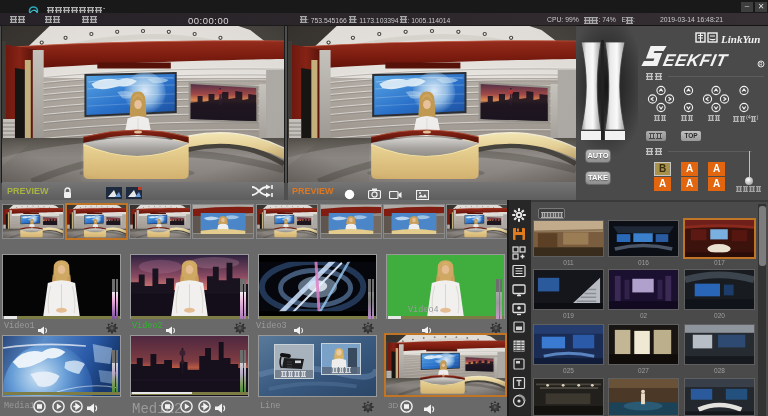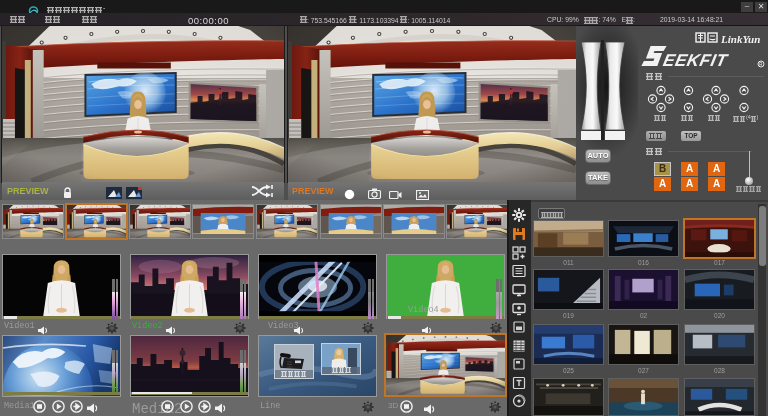--- a/index.html
+++ b/index.html
@@ -425,21 +425,21 @@
 <path d="M30,64 L85,8" stroke="#e8f2ff" stroke-width="2" opacity="0.9"></path>
 <path d="M58,0 L62,65" stroke="#e080c8" stroke-width="3" opacity="0.85"></path>
 <path d="M95,2 L60,63" stroke="#9ac8f0" stroke-width="2.5" opacity="0.8"></path>
 <rect width="120" height="7" fill="#000"></rect>
         <rect y="58" width="120" height="7" fill="#000"></rect>
       </svg>
     </div>
     <div style="position:absolute;left:259px;top:316px;width:117px;height:3px;background:#7c7c44;"></div>
     <div style="position:absolute;left:368px;top:279px;width:2.5px;height:40px;background:linear-gradient(to bottom,#6e6e6e 0 32%,#8a8a8a 32%,#7a7a7a 55%,#b888c8 100%);"></div>
     <div style="position:absolute;left:371.5px;top:279px;width:2.5px;height:40px;background:linear-gradient(to bottom,#6e6e6e 0 32%,#8a8a8a 32%,#7a7a7a 55%,#b888c8 100%);"></div>
-    <div class="t mono" style="left:268px;top:321px;font-size:8.5px;color:#9a9a9a;">Video3</div>
+    <div class="t mono" style="left:256px;top:321px;font-size:8.5px;color:#9a9a9a;">Video3</div>
     <span class="t" style="left:294px;top:321px;"><svg width="10" height="9">
         <path d="M0,3 h2.5 L6,0.5 V8.5 L2.5,6 H0 Z" fill="#f2f2f2"></path>
         <path d="M7.5,2 Q9.5,4.5 7.5,7" stroke="#f2f2f2" stroke-width="1.1" fill="none"></path>
       </svg></span>
     <span class="t" style="left:362px;top:320px;"><svg width="12" height="12" viewBox="0 0 12 12">
         <circle cx="6" cy="6" r="4.2" fill="#3c3c3c"></circle>
         <g stroke="#2a2a2a" stroke-width="1.6">
           <line x1="9.40" y1="6.00" x2="11.60" y2="6.00"></line>
           <line x1="8.40" y1="8.40" x2="9.96" y2="9.96"></line>
           <line x1="6.00" y1="9.40" x2="6.00" y2="11.60"></line>

